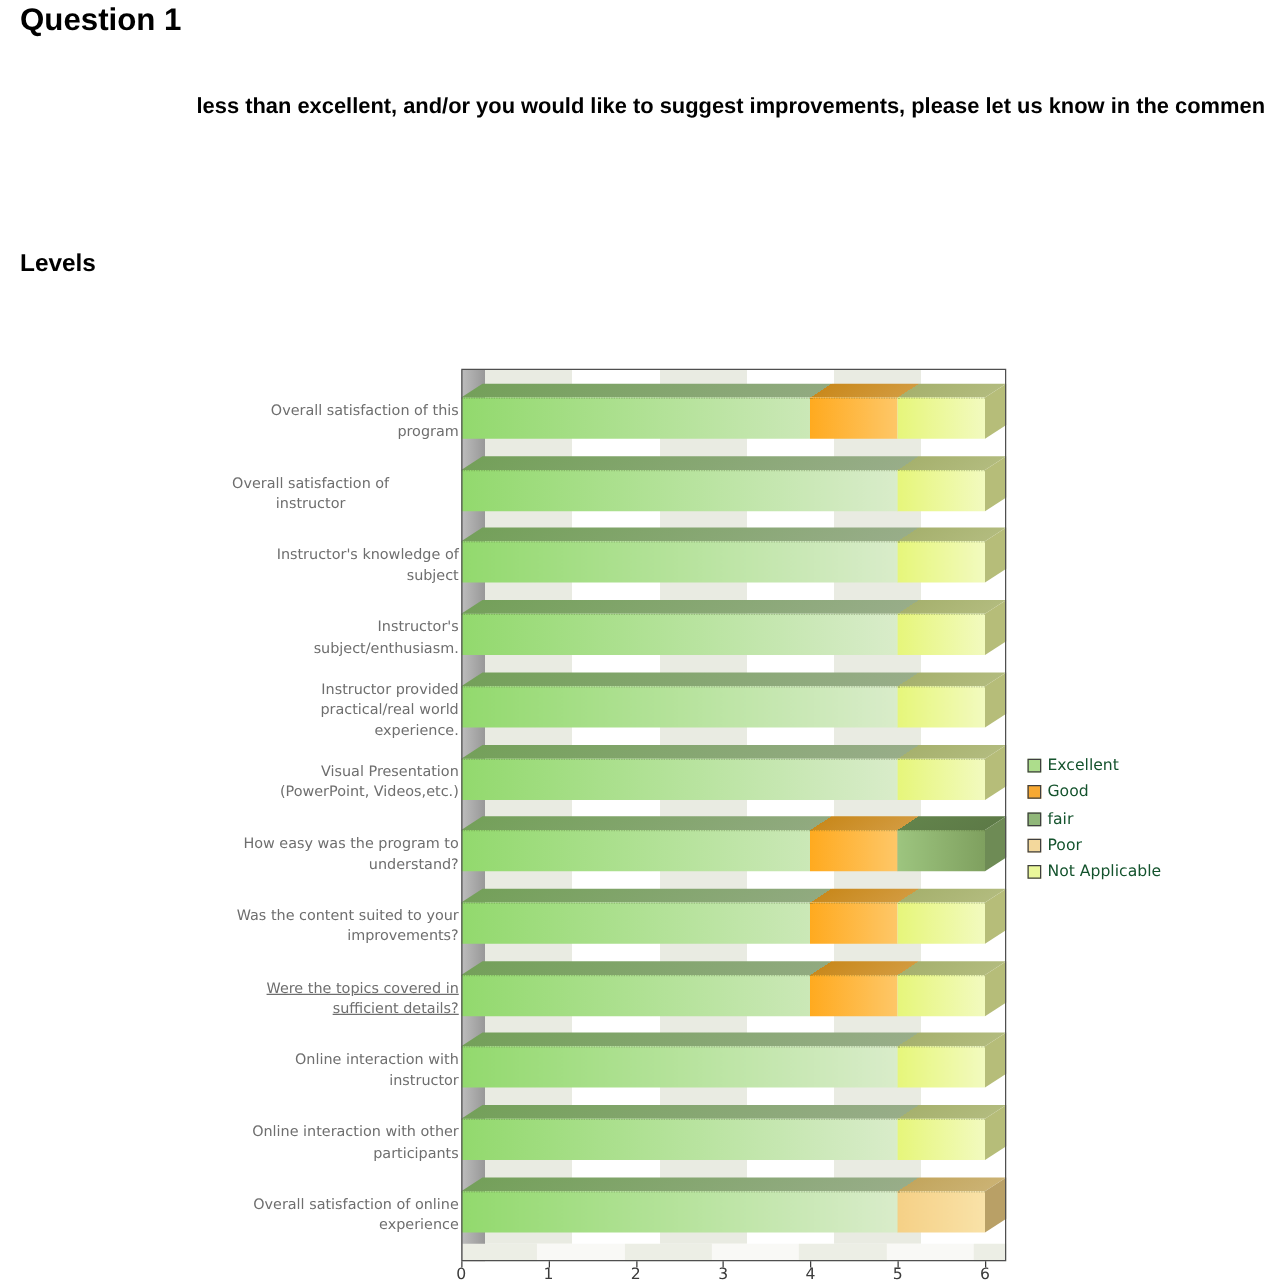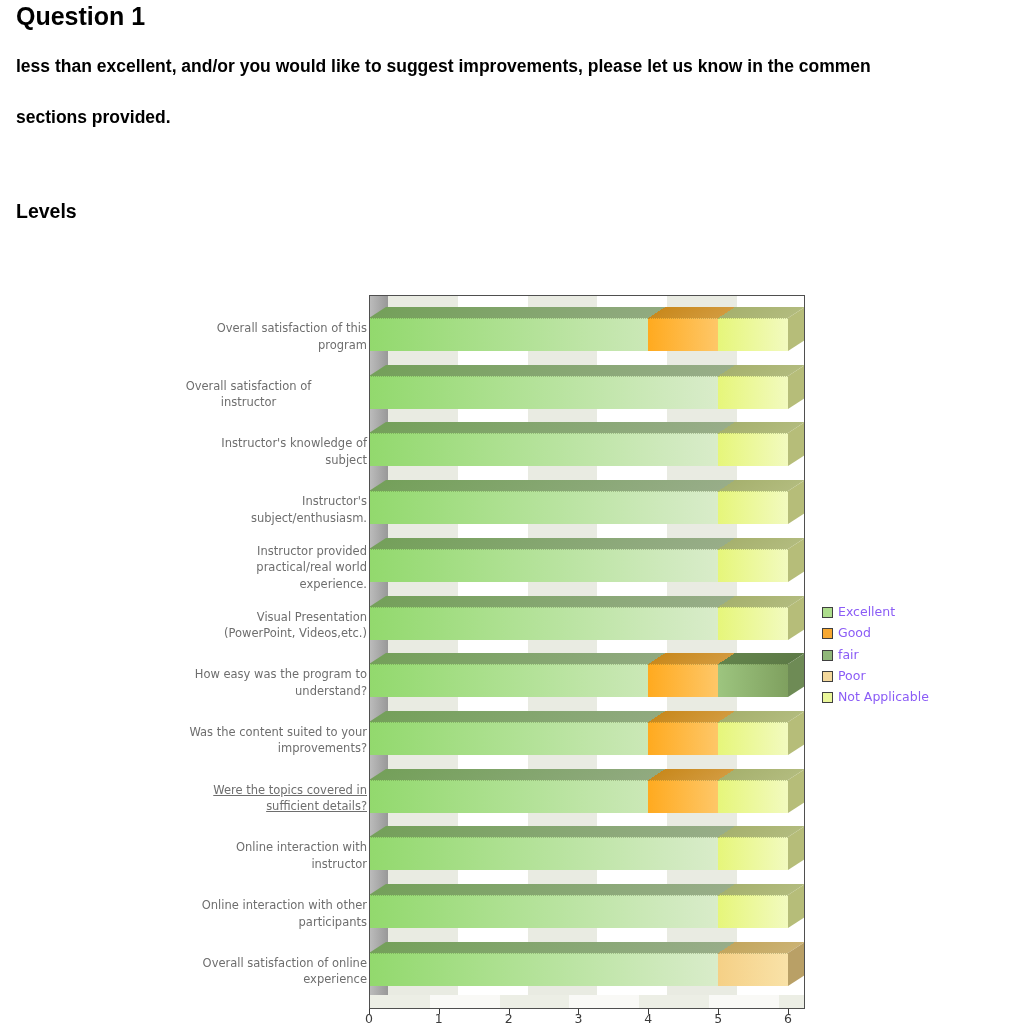--- a/index.html
+++ b/index.html
@@ -2,21 +2,21 @@
 <html><head>
 <meta charset="utf-8">
 <style>
   html,body{margin:0;padding:0;background:#ffffff;}
   #screen{position:relative;width:1012px;height:1024px;background:#ffffff;overflow:hidden;
           font-family:"Liberation Sans",sans-serif;}
   
   .q-title{position:absolute;left:16px;top:2px;margin:0;font-size:25px;font-weight:bold;color:#000;}
   .desc-line{position:absolute;left:16px;width:996px;white-space:nowrap;overflow:hidden;
              font-size:17.5px;font-weight:bold;color:#000;}
-  #desc1{top:41px;} #desc2{top:56px;} #desc3{top:107px;}
+  #desc1{top:41px;} #desc2{top:74px;text-align:right;} #desc3{top:107px;}
   .levels-h{position:absolute;left:16px;top:200px;margin:0;font-size:19.5px;font-weight:bold;color:#000;}
   
   #chart{position:absolute;left:0;top:0;width:808px;height:1024px;font-family:"DejaVu Sans",sans-serif;}
   .back-wall{position:absolute;left:388px;top:296px;width:417px;height:699px;
              background:repeating-linear-gradient(to right,#e9ebe2 0px,#e9ebe2 69.83px,#ffffff 69.83px,#ffffff 139.66px);}
   .left-wall{position:absolute;left:369px;top:296px;width:19px;height:713px;
              background:linear-gradient(to right,#bdbdbd,#989898);}
   .floor{position:absolute;left:370px;top:995px;width:435px;height:14px;
          background:repeating-linear-gradient(to right,#eceee5 0px,#eceee5 69.83px,#f9f9f6 69.83px,#f9f9f6 139.66px);
          background-position:-10px 0;}
@@ -24,29 +24,28 @@
          border:1px solid #4f4f4f;box-sizing:border-box;pointer-events:none;}
   .seg{position:absolute;height:33px;box-sizing:border-box;border-top:1px dotted rgba(70,90,40,.30);}
   .topface{position:absolute;height:11px;width:419px;transform:skewX(-57deg);transform-origin:0 100%;}
   .endcap{position:absolute;width:17px;height:33px;transform:skewY(-33deg);transform-origin:0 0;}
   .cat-label{position:absolute;left:130px;width:237px;text-align:right;color:#6e6e6e;
              font-size:11.5px;line-height:16.5px;white-space:pre-line;}
   .tick-mark{position:absolute;top:1009px;width:1px;height:5px;background:#3b3b3b;}
   .tick-label{position:absolute;top:1011px;width:30px;text-align:center;font-size:12.5px;color:#3b3b3b;}
   .legend-item{position:absolute;height:20px;}
   .legend-swatch{position:absolute;width:9px;height:9px;border:1px solid #3f3f3f;}
-  .legend-text{position:absolute;left:18px;top:0;font-size:12.5px;color:#8b5cf6;white-space:nowrap;}
+  .legend-text{position:absolute;left:18px;top:0;font-size:12.5px;color:#14532d;white-space:nowrap;}
 </style>
 </head>
 <body>
 
 <div id="screen">
   <h1 class="q-title">Question 1</h1>
   <div class="desc-line" id="desc2">less than excellent, and/or you would like to suggest improvements, please let us know in the commen</div>
-  <div class="desc-line" id="desc3">sections provided.</div>
   <h2 class="levels-h">Levels</h2>
 
   <div id="chart">
     <div class="back-wall"></div>
     <div class="left-wall"></div>
     <div class="floor"></div>
     <div id="bars">
         <div class="topface" style="left: 369px; top: 307px; background: linear-gradient(to right, rgb(116, 160, 90) 0%, rgb(145, 170, 128) 66.67%, rgb(201, 137, 29) 66.67%, rgb(210, 154, 62) 83.33%, rgb(166, 177, 110) 83.33%, rgb(178, 187, 126) 100%);"></div>
         <div class="seg" style="left: 369px; top: 318px; width: 279.332px; background: linear-gradient(to right, rgb(146, 217, 109), rgb(203, 232, 183));"></div>
         <div class="seg" style="left: 648.332px; top: 318px; width: 69.833px; background: linear-gradient(to right, rgb(255, 170, 31), rgb(254, 199, 104));"></div>

